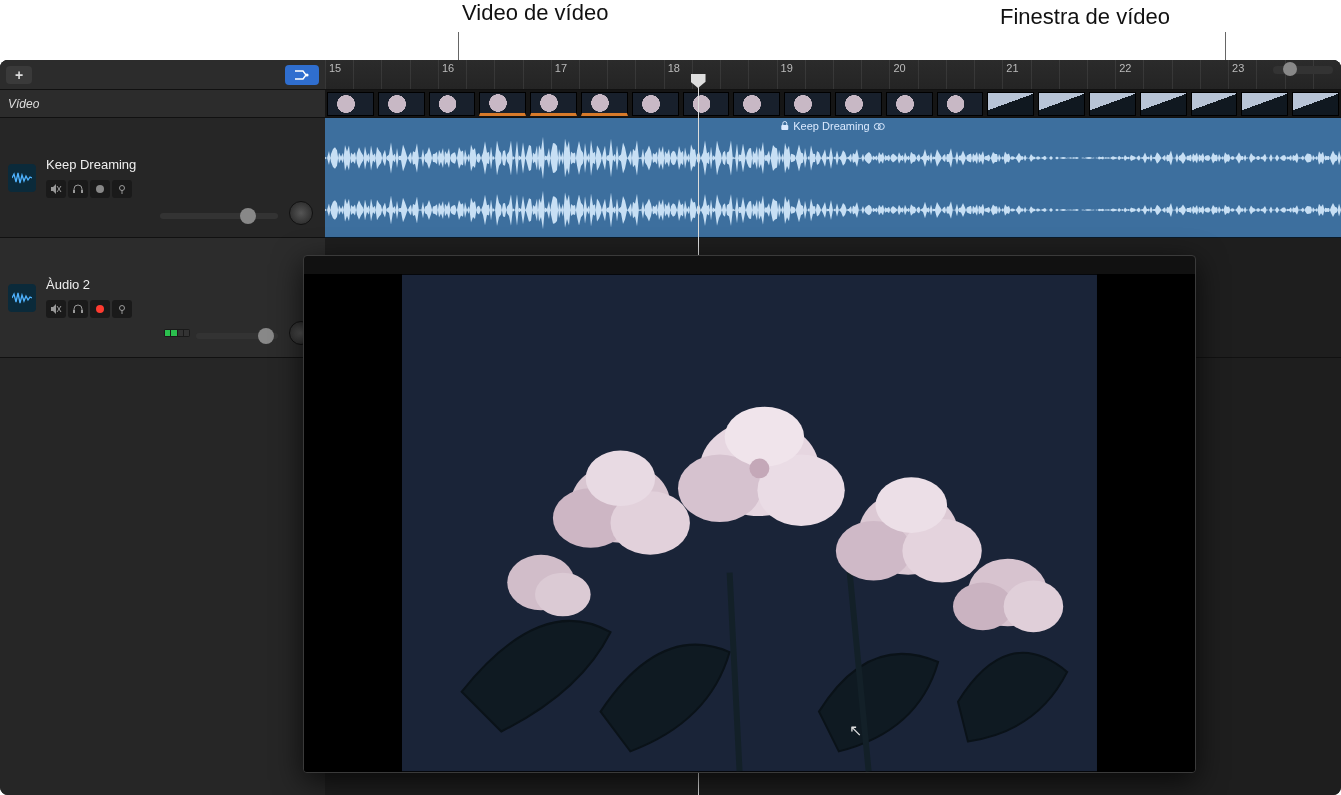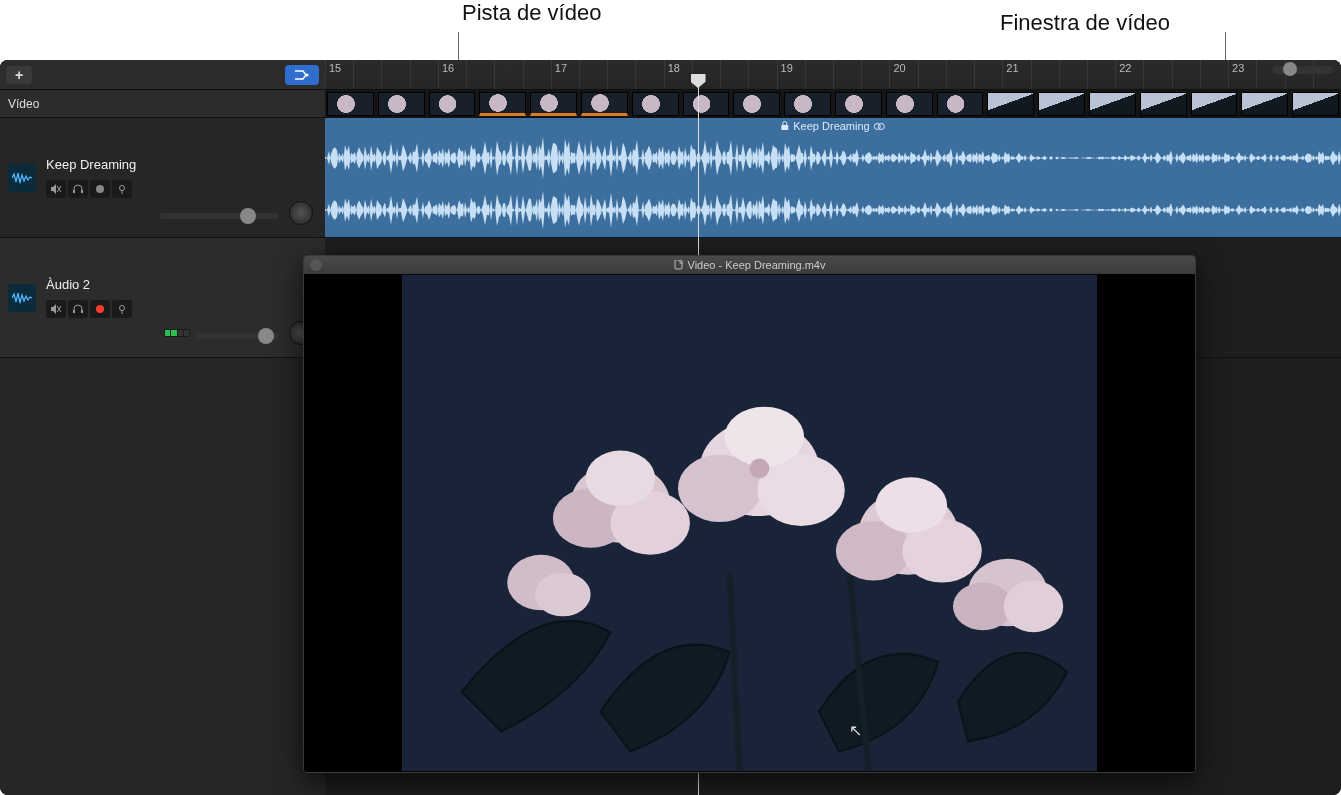--- a/index.html
+++ b/index.html
@@ -12,21 +12,21 @@
 
   
   .app { position: absolute; top: 60px; left: 0; width: 1341px; height: 735px; background: #1e1e1e; border-radius: 8px; overflow: hidden; }
 
   
   .sidebar { position: absolute; left: 0; top: 0; width: 325px; height: 100%; background: #262626; }
   .sidebar-top { height: 30px; background: #2c2c2c; border-bottom: 1px solid #111; display: flex; align-items: center; justify-content: space-between; padding: 0 6px; }
   .add-btn { width: 26px; height: 18px; border-radius: 4px; background: #3a3a3a; color: #ddd; display: flex; align-items: center; justify-content: center; font-size: 14px; font-weight: 600; }
   .filter-btn { width: 34px; height: 20px; border-radius: 4px; background: #2f6ecf; color: #fff; display: flex; align-items: center; justify-content: center; font-size: 11px; }
 
-  .video-header-row { height: 28px; background: rgba(255,255,255,0.03); display: flex; align-items: center; padding-left: 8px; font-size: 12px; color: #ddd; border-bottom: 1px solid #111; }
+  .video-header-row { height: 28px; background: rgba(255,255,255,0.03); display: flex; align-items: center; padding-left: 8px; font-size: 12px; color: #ddd; border-bottom: 1px solid #111; font-style: italic; }
 
   .track-row { height: 120px; border-bottom: 1px solid #111; display: flex; align-items: center; position: relative; }
   .track-row.selected { background: rgba(255,255,255,0.03); }
   .track-icon { width: 28px; height: 28px; background: #0b2a3a; border-radius: 4px; margin-left: 8px; display: flex; align-items: center; justify-content: center; }
   .track-icon svg { width: 20px; height: 14px; }
   .track-info { margin-left: 10px; display: flex; flex-direction: column; gap: 8px; }
   .track-name { color: #eee; font-size: 13px; }
   .track-buttons { display: flex; gap: 2px; }
   .tb { width: 20px; height: 18px; background: #1a1a1a; border-radius: 3px; display: flex; align-items: center; justify-content: center; color: #aaa; font-size: 10px; }
   .tb.rec { color: #ff3b30; }
@@ -63,23 +63,23 @@
   .vw-close { position: absolute; left: 6px; top: 3px; width: 12px; height: 12px; border-radius: 50%; background: #555; }
   .vw-doc { width: 10px; height: 10px; margin-right: 4px; }
   .vw-body { position: absolute; top: 18px; left:0; right:0; bottom:0; background:#000; display:flex; align-items:center; justify-content:center; }
   .flower-svg { width: 78%; height: 100%; }
   .cursor-arrow { position:absolute; bottom:32px; left:545px; color:#ddd; font-size:16px;}
 </style>
 </head>
 <body>
 
 <div class="annotation-layer">
-  <div class="ann-label" style="left:462px; top:0;">Pista de vídeo</div>
+  <div class="ann-label" style="left:462px; top:0;">Video de vídeo</div>
   <div class="ann-line" style="left:458px; top:32px; width:1px; height:60px;"></div>
-  <div class="ann-label" style="left:1000px; top:10px;">Finestra de vídeo</div>
+  <div class="ann-label" style="left:1000px; top:4px;">Finestra de vídeo</div>
   <div class="ann-line" style="left:1225px; top:32px; width:1px; height:460px;"></div>
   <div class="ann-line" style="left:1198px; top:492px; width:28px; height:1px;"></div>
 </div>
 
 <div class="app">
 
   <div class="sidebar">
     <div class="sidebar-top">
       <div class="add-btn">
         <span>+</span>
@@ -271,28 +271,20 @@
 
     <div class="empty-lane"></div>
 
     <div class="playhead" id="playhead" style="height: 720px; left: 372.533px;">
       <div class="head"></div>
     </div>
   </div>
 </div>
 
 <div class="video-window">
-  <div class="vw-title">
-    <div class="vw-close"></div>
-    <svg class="vw-doc" viewBox="0 0 10 10">
-        <rect x="1" y="0" width="7" height="9" rx="1" fill="none" stroke="#bbb"></rect>
-        <path d="M6 0v3h3" fill="none" stroke="#bbb"></path>
-      </svg>
-    <span>Video - Keep Dreaming.m4v</span>
-  </div>
   <div class="vw-body">
     <svg class="flower-svg" viewBox="0 0 700 500">
       <rect width="700" height="500" fill="#1a2438"></rect>
 
       <g fill="#0f1a22" stroke="#0a1218" stroke-width="2">
         <path d="M60 420 Q140 320 210 360 Q180 420 100 460 Z"></path>
         <path d="M200 440 Q260 350 330 380 Q310 450 230 480 Z"></path>
         <path d="M420 440 Q470 360 540 390 Q520 460 440 480 Z"></path>
         <path d="M560 430 Q610 350 670 400 Q640 460 570 470 Z"></path>
         <path d="M330 300 L340 500" stroke="#132028" stroke-width="6" fill="none"></path>

